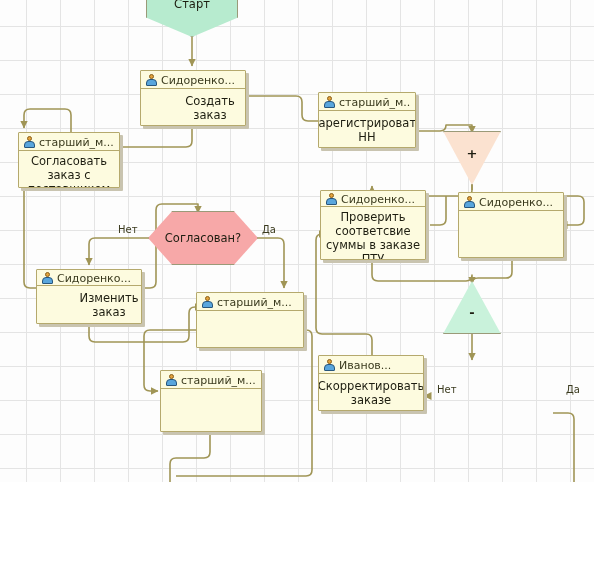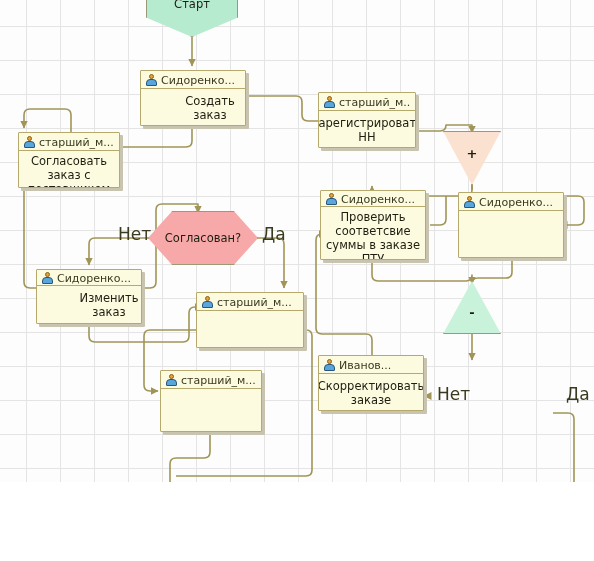--- a/index.html
+++ b/index.html
@@ -169,21 +169,21 @@
   .gate.join {
     background: #c9f2db;
     border: 1px solid #9a9a78;
     clip-path: polygon(50% 0%, 100% 100%, 0% 100%);
   }
   .gate.join .sym { margin-top: 10px; }
 
   
   .edge-label {
     position: absolute;
-    font-size: 17px;
+    font-size: 10px;
     color: #3a3a1e;
     white-space: nowrap;
   }
 </style>
 </head>
 <body>
 
 <div id="canvas">
 
   <svg id="wires" viewBox="0 0 594 561" xmlns="http://www.w3.org/2000/svg">

